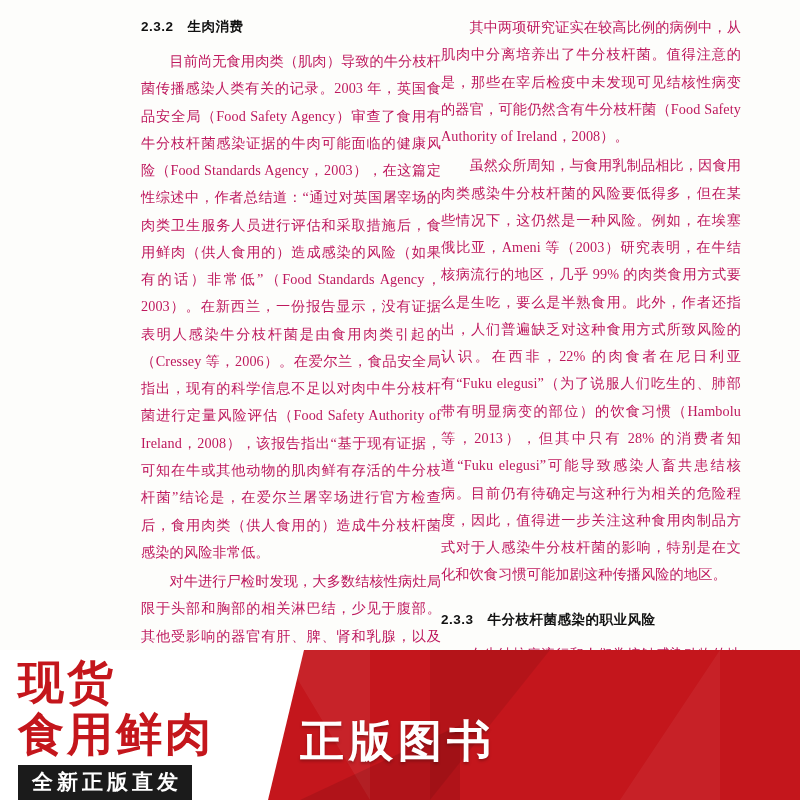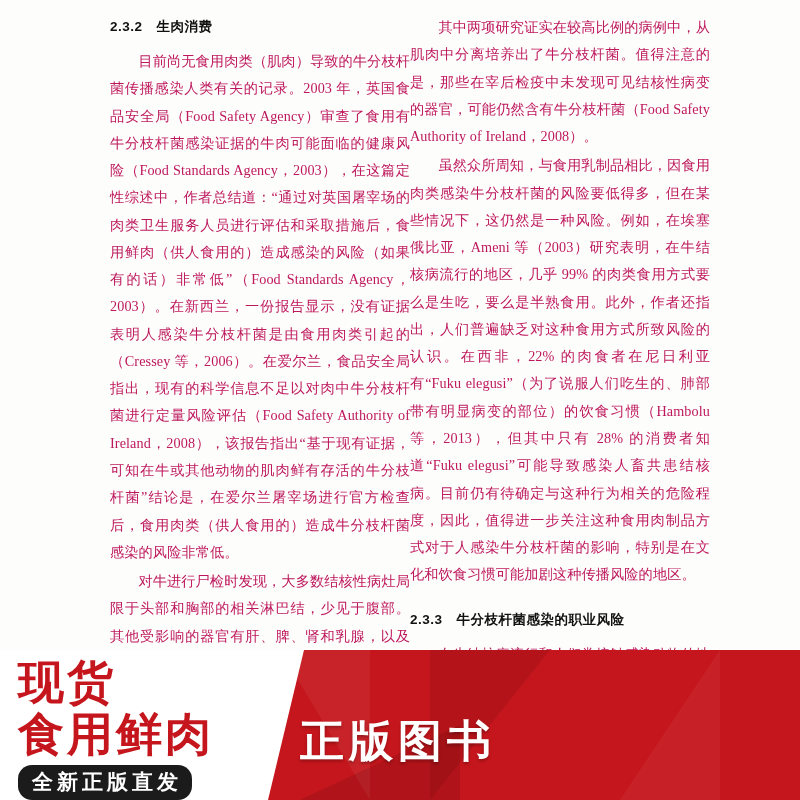--- a/index.html
+++ b/index.html
@@ -21,21 +21,21 @@
     overflow: hidden;
   }
   
   .columns {
     position: absolute;
     top: 0;
     left: 0;
     width: 800px;
     height: 800px;
     display: flex;
-    justify-content: flex-start;
+    justify-content: center;
     padding: 14px 28px 0 110px;
     box-sizing: border-box;
   }
   .col {
     width: 290px;
     box-sizing: border-box;
   }
   .col.left { width: 300px; }
   .col.right { width: 300px; }
 
@@ -128,21 +128,20 @@
   }
   .promo-l3 {
     margin-top: 6px;
     display: inline-block;
     background: #1b1b1b;
     color: #ffffff;
     font-size: 21px;
     font-weight: bold;
     letter-spacing: 4px;
     padding: 3px 10px 4px 14px;
-    border-radius: 14px;
   }
   .promo-right-text {
     position: absolute;
     left: 300px;
     top: 16px;
     height: 150px;
     display: flex;
     align-items: center;
     font-family: "Liberation Sans", "DejaVu Sans", sans-serif;
     color: #ffffff;

